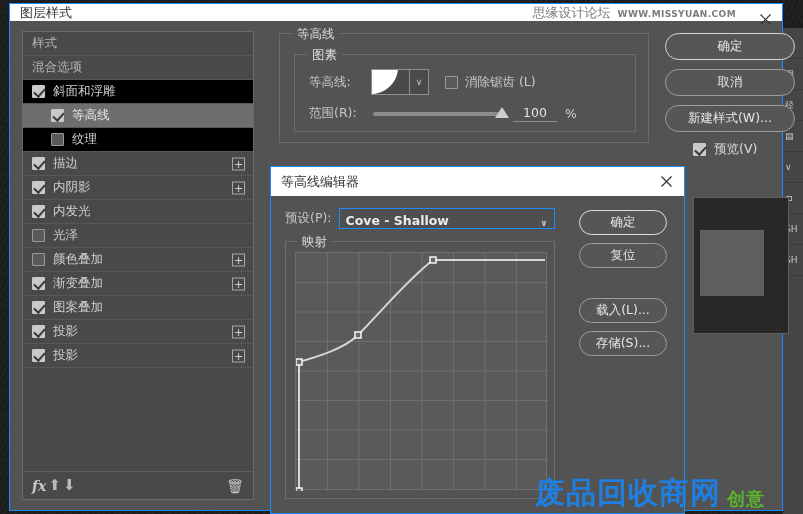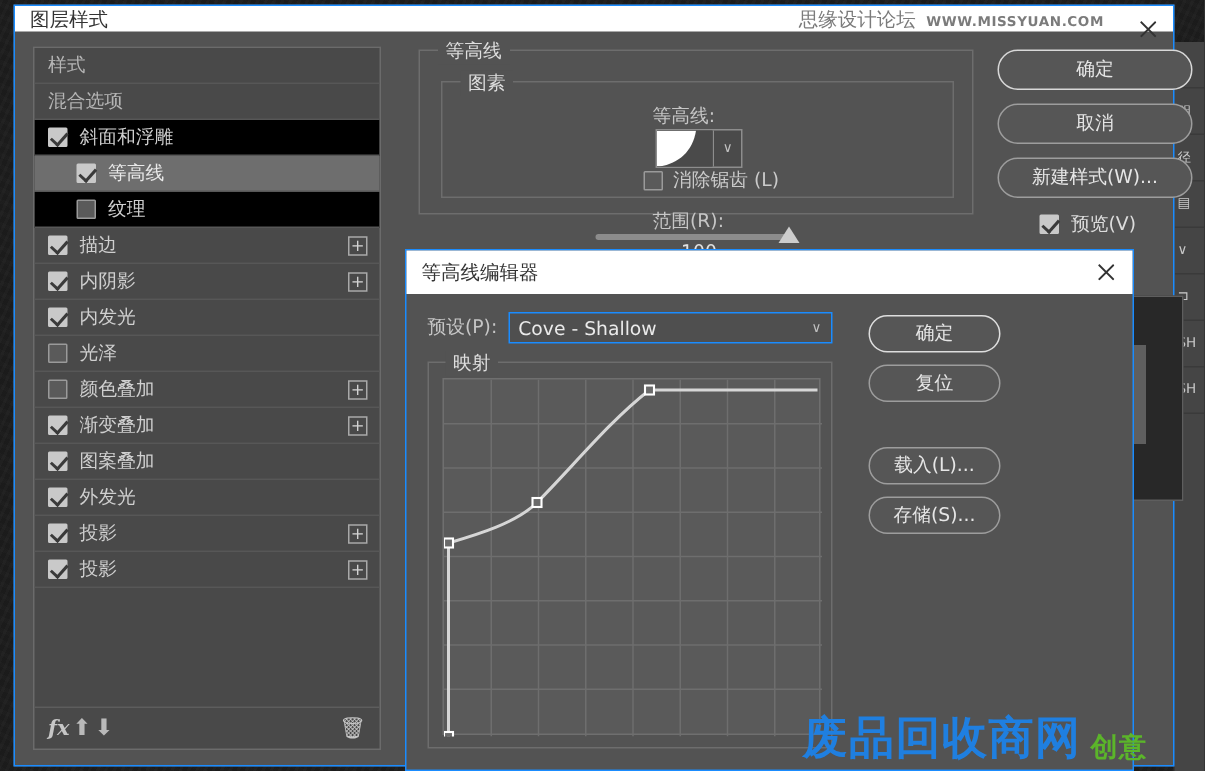--- a/index.html
+++ b/index.html
@@ -120,21 +120,21 @@
   .group {
     border: 1px solid #6d6d6d; position: relative;
     padding: 14px 12px 12px 14px;
   }
   .group > .group-title {
     position: absolute; top: -8px; left: 12px;
     background: #535353; padding: 0 5px; font-size: 12.5px; color: #dedede;
   }
   #grp-contour { height: 110px; }
   #grp-element { margin-top: 6px; height: 78px; }
-  .field-row { display: flex; align-items: center; margin-bottom: 10px; flex-direction: column; }
+  .field-row { display: flex; align-items: center; margin-bottom: 10px; }
   .field-label { color: #c6c6c6; font-size: 12.5px; width: 62px; flex: none; }
   .contour-swatch-wrap {
     display: flex; border: 1px solid #8d8d8d; height: 26px; width: 58px;
     background: #4a4a4a;
   }
   .contour-swatch {
     width: 38px; height: 100%;
     background:
       radial-gradient(circle at 100% 100%, transparent 0 96%, #ffffff 96% 100%),
       linear-gradient(to top right, #ffffff 0 0);
@@ -187,42 +187,42 @@
     border: 1px solid #5e5e5e;
   }
   #preview-thumb .inner {
     position: absolute; left: 6px; top: 32px;
     width: 64px; height: 66px; background: #5f5f5f;
   }
 
   
   #contour-editor {
     position: absolute; left: 270px; top: 166px;
-    width: 486px; height: 348px;
+    width: 415px; height: 348px;
     border: 1px solid #1a8cff; background: #535353;
   }
   #ce-titlebar {
     height: 29px; background: #ffffff; position: relative;
     display: flex; align-items: center;
   }
   #ce-title { margin-left: 10px; font-size: 13px; color: #333333; }
   #ce-close {
     position: absolute; right: 8px; top: 4px;
     width: 20px; height: 20px; display: flex;
     align-items: center; justify-content: center;
     color: #333; font-size: 15px;
   }
   #ce-body { padding: 12px 0 0 14px; display: flex; }
   #ce-left { width: 280px; }
   #preset-row { display: flex; align-items: center; margin-bottom: 12px; }
   #preset-label { color: #c6c6c6; font-size: 12.5px; margin-right: 7px; }
   #preset-select {
     width: 216px; height: 21px; background: #4f4f4f;
     border: 1px solid #1a8cff; color: #eaeaea; font-size: 12.5px;
-    display: flex; align-items: center; padding: 0 6px; position: relative;
+    display: flex; align-items: flex-end; padding: 0 6px; position: relative; font-weight: bold;
   }
   #preset-select .caret {
     position: absolute; right: 6px; color: #c0c0c0; font-size: 9px;
   }
   #grp-map {
     border: 1px solid #6d6d6d; position: relative;
     padding: 10px 9px 9px 9px; width: 270px; height: 258px;
   }
   #grp-map > .group-title {
     position: absolute; top: -8px; left: 11px;
@@ -338,24 +338,20 @@
           <span class="plusbtn">+</span>
         </div>
         <div class="srow">
           <span class="cbox on"></span>
           <span>渐变叠加</span>
           <span class="plusbtn">+</span>
         </div>
         <div class="srow">
           <span class="cbox on"></span>
           <span>图案叠加</span>
-        </div>
-        <div class="srow">
-          <span class="cbox on"></span>
-          <span>外发光</span>
         </div>
         <div class="srow">
           <span class="cbox on"></span>
           <span>投影</span>
           <span class="plusbtn">+</span>
         </div>
         <div class="srow">
           <span class="cbox on"></span>
           <span>投影</span>
           <span class="plusbtn">+</span>

